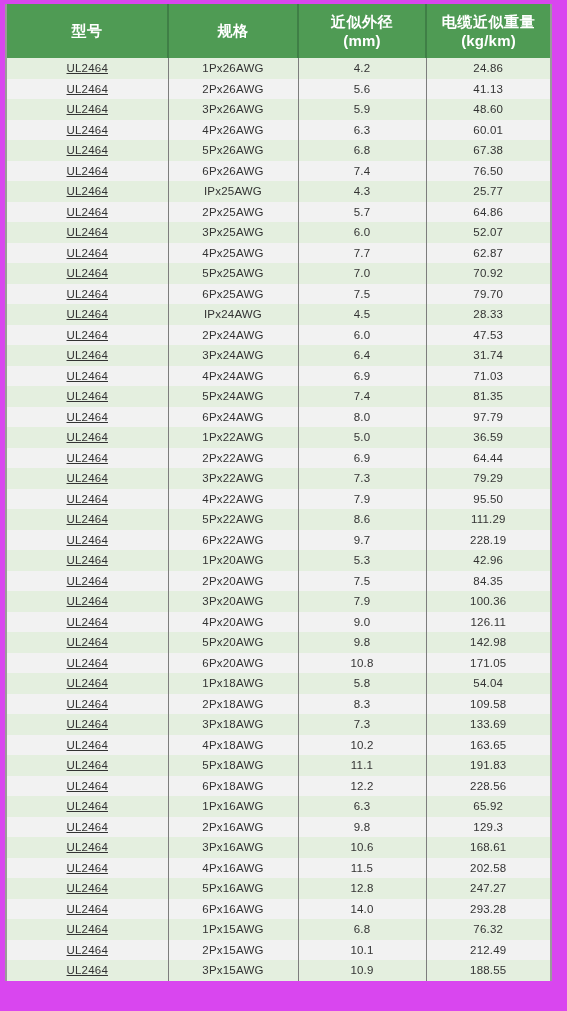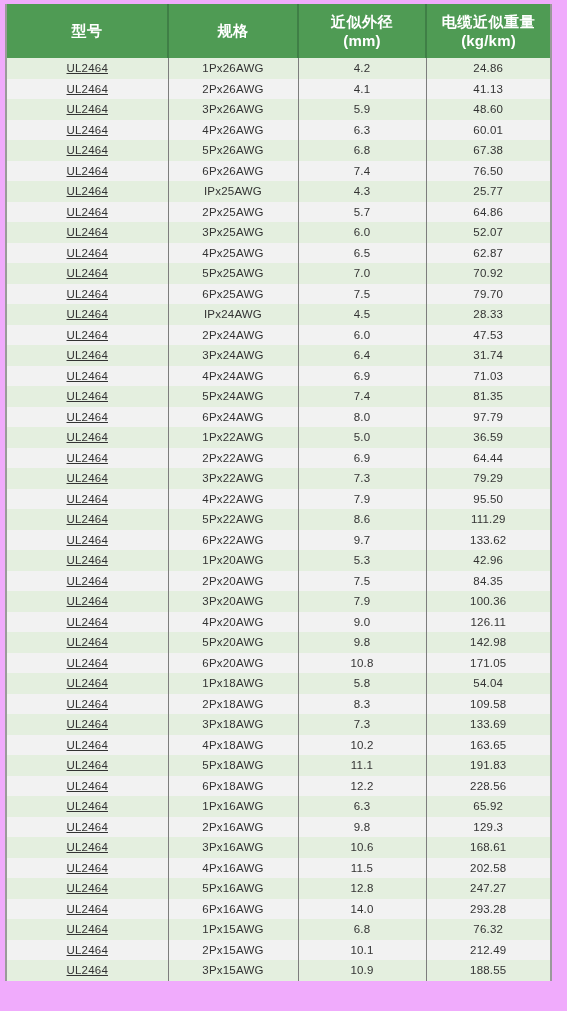--- a/index.html
+++ b/index.html
@@ -11,21 +11,21 @@
   body {
     width: 567px;
     height: 1011px;
     font-family: "Liberation Sans", "DejaVu Sans", sans-serif;
     overflow: hidden;
   }
   #page {
     position: relative;
     width: 567px;
     height: 1011px;
-    background: #f0abfc;
+    background: #d946ef;
     box-sizing: border-box;
   }
   .table-wrap {
     position: absolute;
     left: 5px;
     top: 4px;
     width: 547px;
     border-left: 2px solid #9a9a9a;
     border-right: 2px solid #9a9a9a;
     box-sizing: border-box;
@@ -115,21 +115,21 @@
       <tbody id="table-body">
           <tr>
             <td class="col-model">UL2464</td>
             <td class="col-spec">1Px26AWG</td>
             <td class="col-od">4.2</td>
             <td class="col-weight">24.86</td>
           </tr>
           <tr>
             <td class="col-model">UL2464</td>
             <td class="col-spec">2Px26AWG</td>
-            <td class="col-od">4.1</td>
+            <td class="col-od">5.6</td>
             <td class="col-weight">41.13</td>
           </tr>
           <tr>
             <td class="col-model">UL2464</td>
             <td class="col-spec">3Px26AWG</td>
             <td class="col-od">5.9</td>
             <td class="col-weight">48.60</td>
           </tr>
           <tr>
             <td class="col-model">UL2464</td>
@@ -163,21 +163,21 @@
           </tr>
           <tr>
             <td class="col-model">UL2464</td>
             <td class="col-spec">3Px25AWG</td>
             <td class="col-od">6.0</td>
             <td class="col-weight">52.07</td>
           </tr>
           <tr>
             <td class="col-model">UL2464</td>
             <td class="col-spec">4Px25AWG</td>
-            <td class="col-od">6.5</td>
+            <td class="col-od">7.7</td>
             <td class="col-weight">62.87</td>
           </tr>
           <tr>
             <td class="col-model">UL2464</td>
             <td class="col-spec">5Px25AWG</td>
             <td class="col-od">7.0</td>
             <td class="col-weight">70.92</td>
           </tr>
           <tr>
             <td class="col-model">UL2464</td>
@@ -248,21 +248,21 @@
           <tr>
             <td class="col-model">UL2464</td>
             <td class="col-spec">5Px22AWG</td>
             <td class="col-od">8.6</td>
             <td class="col-weight">111.29</td>
           </tr>
           <tr>
             <td class="col-model">UL2464</td>
             <td class="col-spec">6Px22AWG</td>
             <td class="col-od">9.7</td>
-            <td class="col-weight">133.62</td>
+            <td class="col-weight">228.19</td>
           </tr>
           <tr>
             <td class="col-model">UL2464</td>
             <td class="col-spec">1Px20AWG</td>
             <td class="col-od">5.3</td>
             <td class="col-weight">42.96</td>
           </tr>
           <tr>
             <td class="col-model">UL2464</td>
             <td class="col-spec">2Px20AWG</td>

